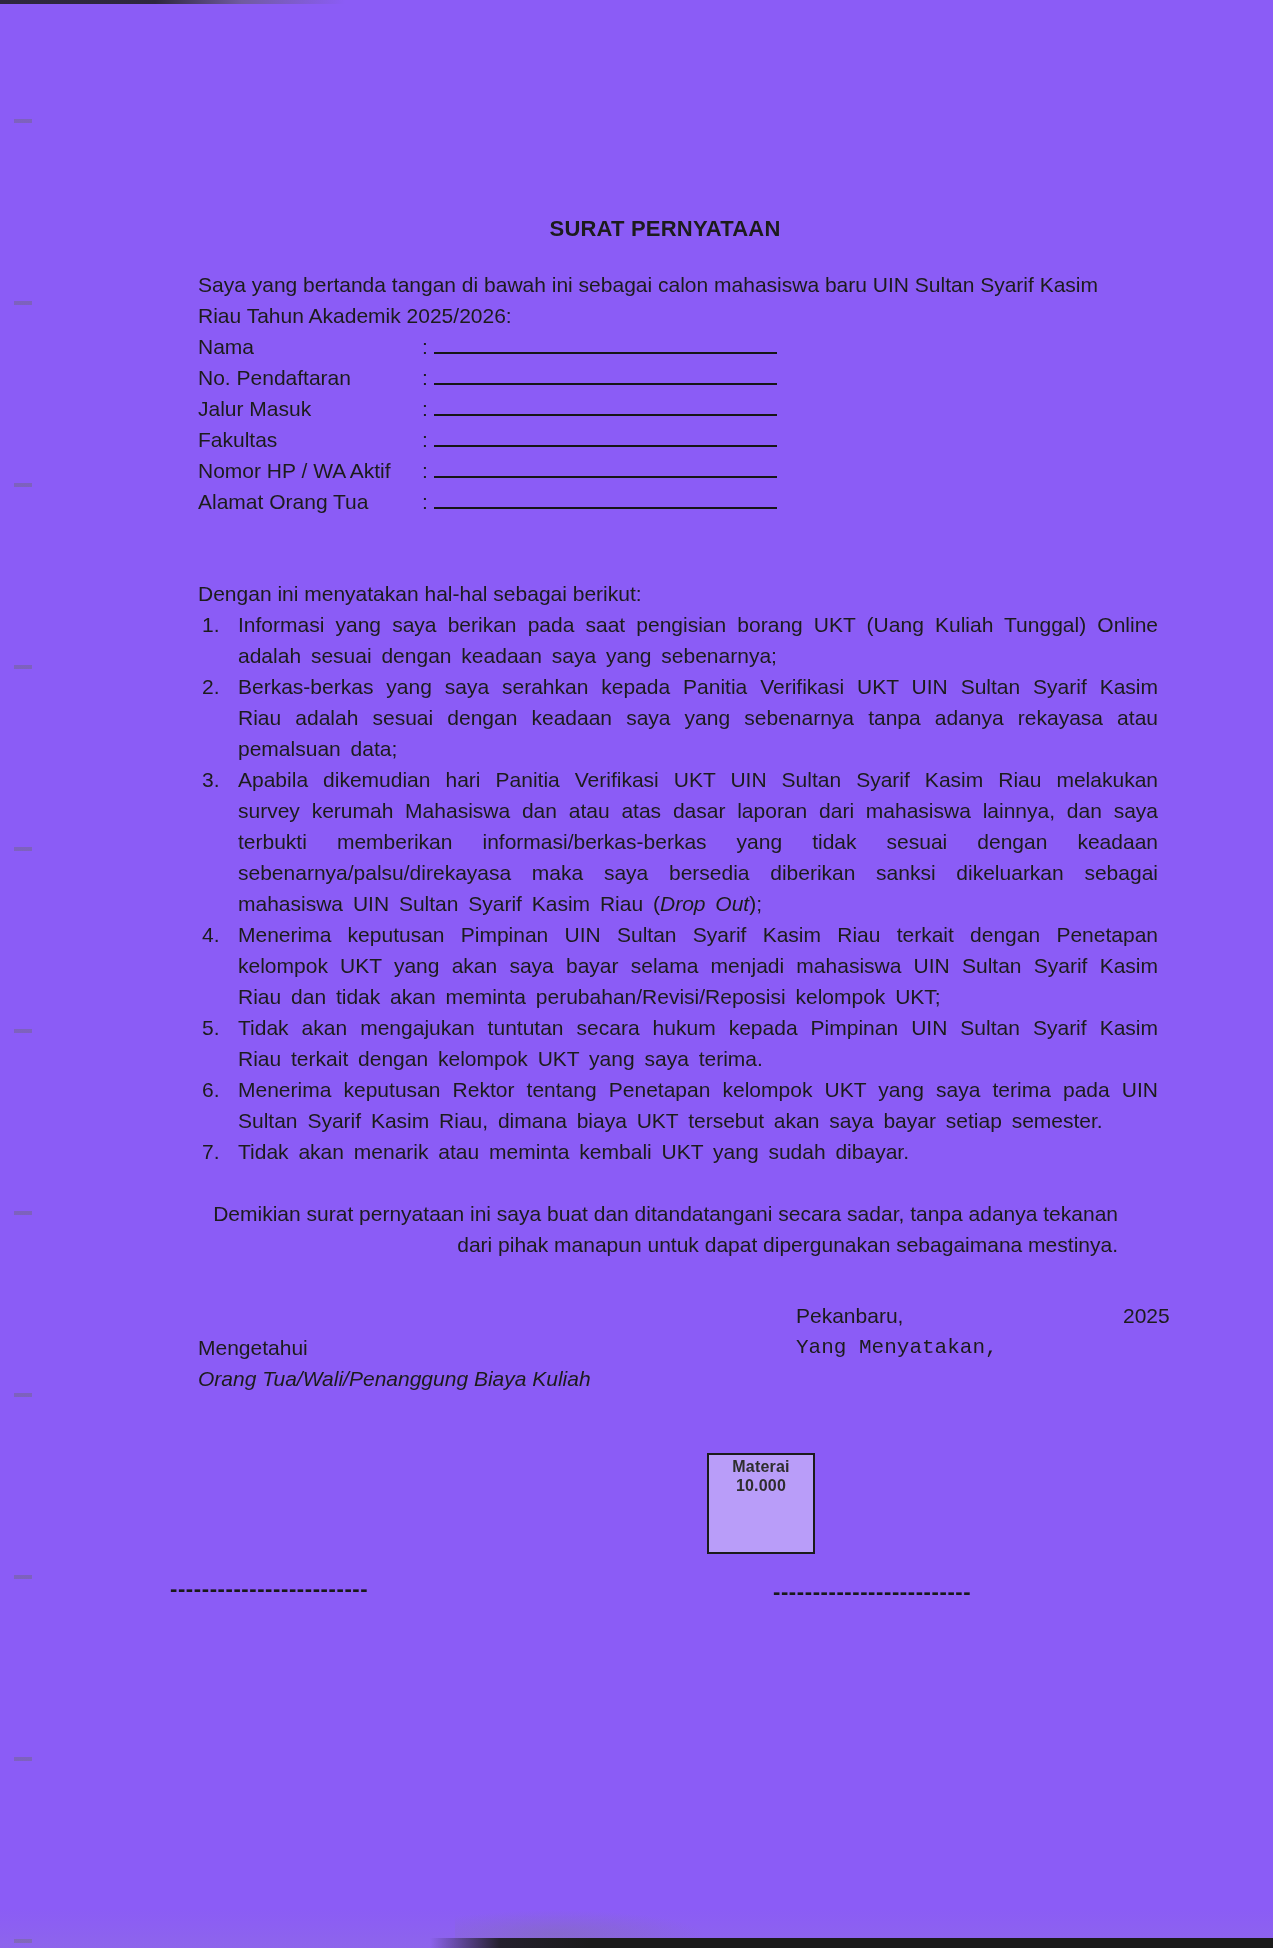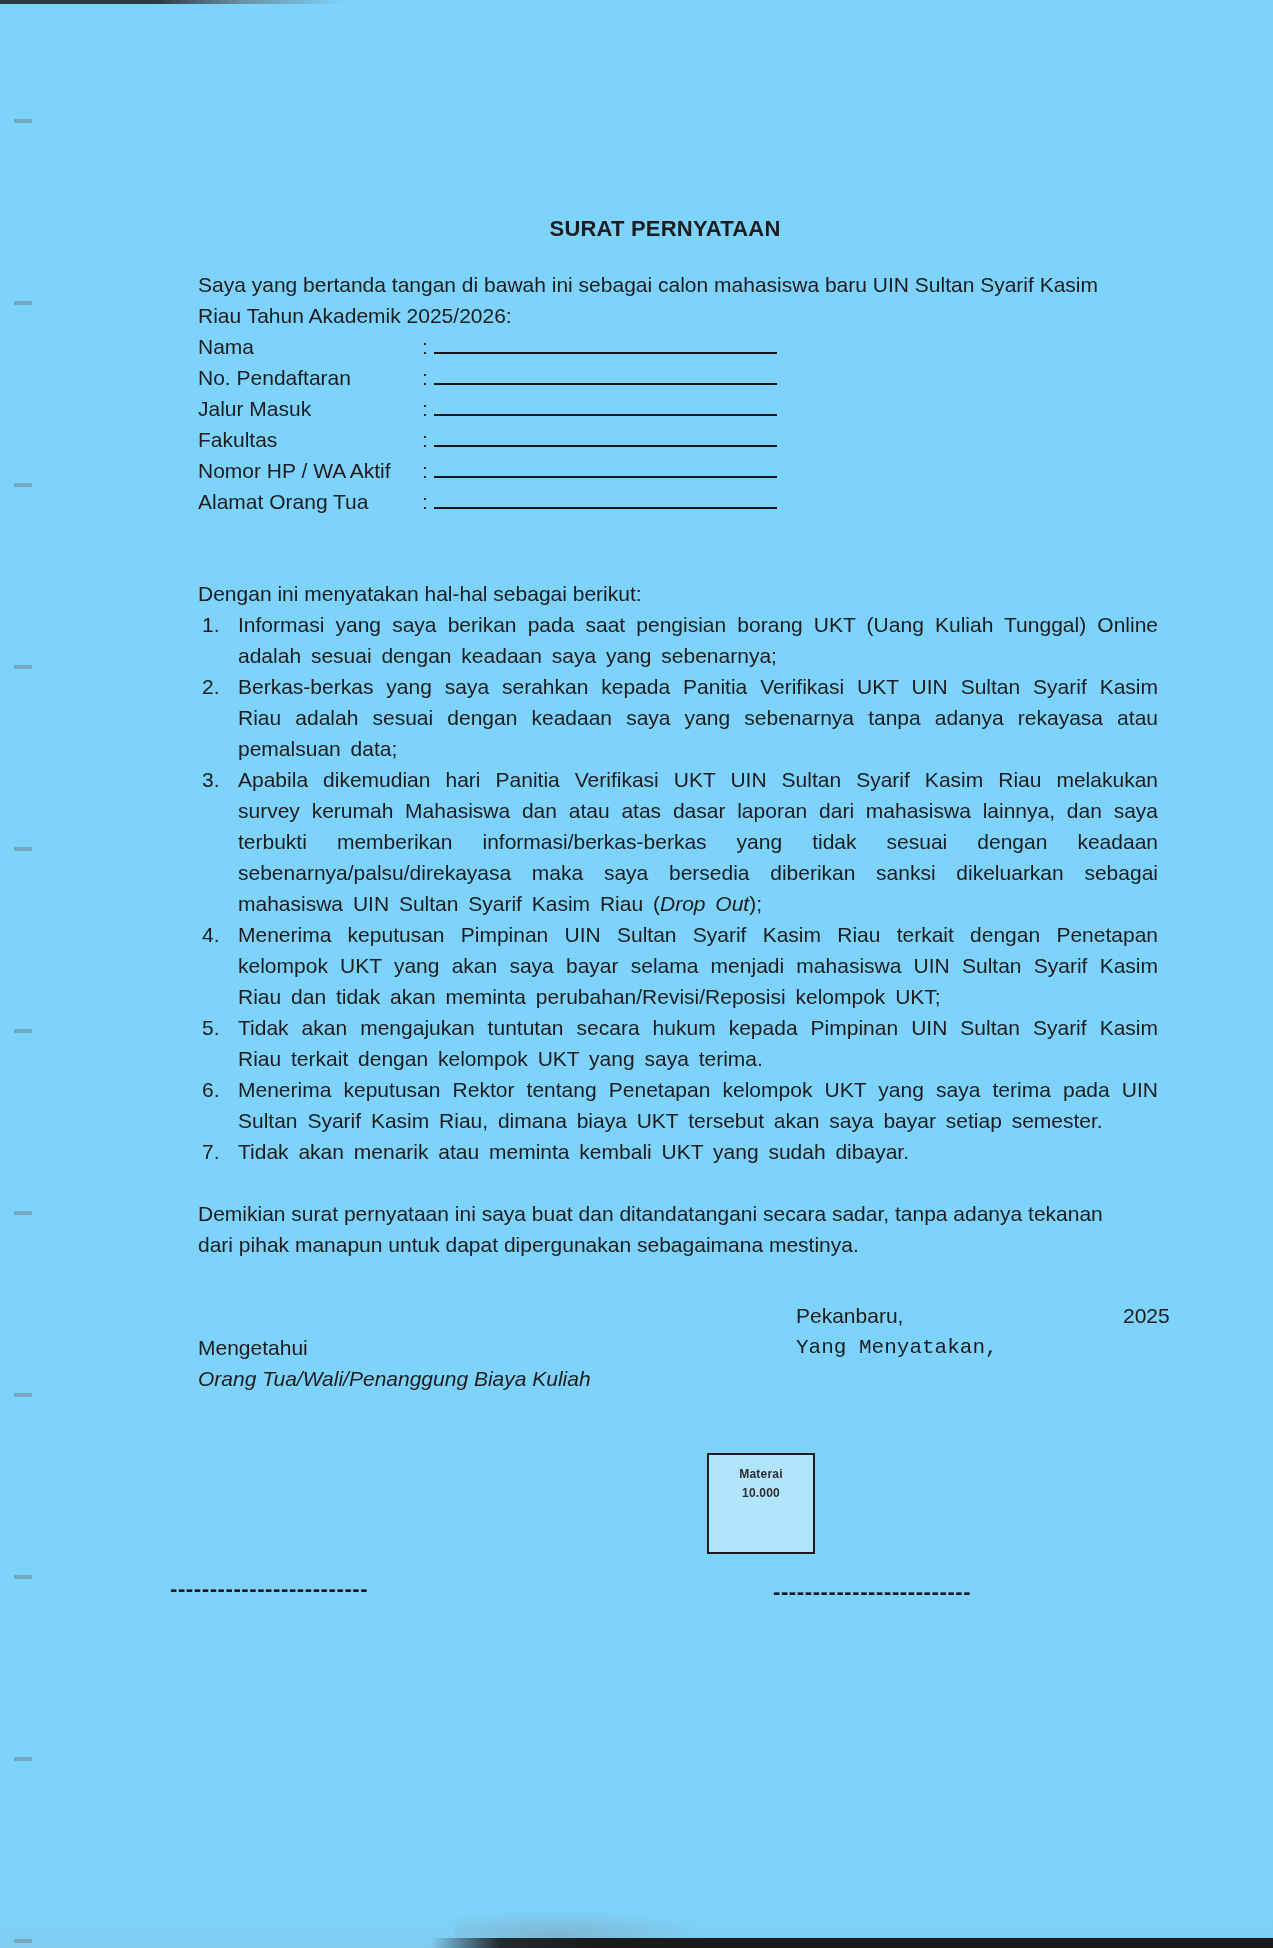--- a/index.html
+++ b/index.html
@@ -1,20 +1,20 @@
 <!DOCTYPE html>
 <html><head>
 <meta charset="utf-8">
 <style>
   html,body { margin:0; padding:0; background:#e8e8e8; }
   .page {
     position:relative;
     width:1273px; height:1948px;
     margin:0 auto;
-    background:#7dd3fc;
+    background:#8b5cf6;
     font-family:"Liberation Sans", sans-serif;
     color:#1c1c1c;
     overflow:hidden;
   }
   .page * { box-sizing:border-box; }
 
   
   .top-scan-line {
     position:absolute; left:0; top:0; height:4px; width:345px;
     background:linear-gradient(90deg, rgba(30,30,30,.85) 0 45%, rgba(90,90,90,.55) 70%, rgba(150,150,150,0) 100%);
@@ -63,33 +63,33 @@
 
   .statement { position:absolute; left:175px; top:578px; width:960px; }
   .statement-intro { width:940px; }
   .statement-list { margin:0; padding:0; list-style:none; width:960px; }
   .statement-list li {
     position:relative; padding-left:40px; width:960px;
     text-align:justify; word-spacing:4px;
   }
   .li-num { position:absolute; left:4px; top:0; word-spacing:0; }
 
-  .closing { position:absolute; left:175px; top:1198px; width:920px; }
+  .closing { position:absolute; left:175px; top:1198px; width:920px;text-align:right; }
 
   .sig-city   { position:absolute; left:773px;  top:1300px; }
   .sig-year   { position:absolute; left:1100px; top:1300px; }
   .sig-know   { position:absolute; left:175px;  top:1332px; }
   .sig-right  { position:absolute; left:773px;  top:1332px;font-family:Liberation Mono, monospace; }
   .sig-parent { position:absolute; left:175px;  top:1363px;font-style:italic; }
 
   .stamp-box {
     position:absolute; left:707px; top:1453px; width:108px; height:101px;
     border:2px solid #1b1b1b; background:rgba(255,255,255,.4);
-    text-align:center; padding-top:10px;
-    font-size:12px; line-height:19px; font-weight:600; color:#2e2e2e;
+    text-align:center; padding-top:2px;
+    font-size:16px; line-height:19px; font-weight:600; color:#2e2e2e;
     letter-spacing:.2px;
   }
 
   .dash-line {
     position:absolute; font-weight:bold; font-size:22px; line-height:31px;
     letter-spacing:.6px; color:#191919; white-space:nowrap;
   }
   .dash-left  { left:170px; top:1573px; }
   .dash-right { left:773px; top:1576px; }
 </style>

